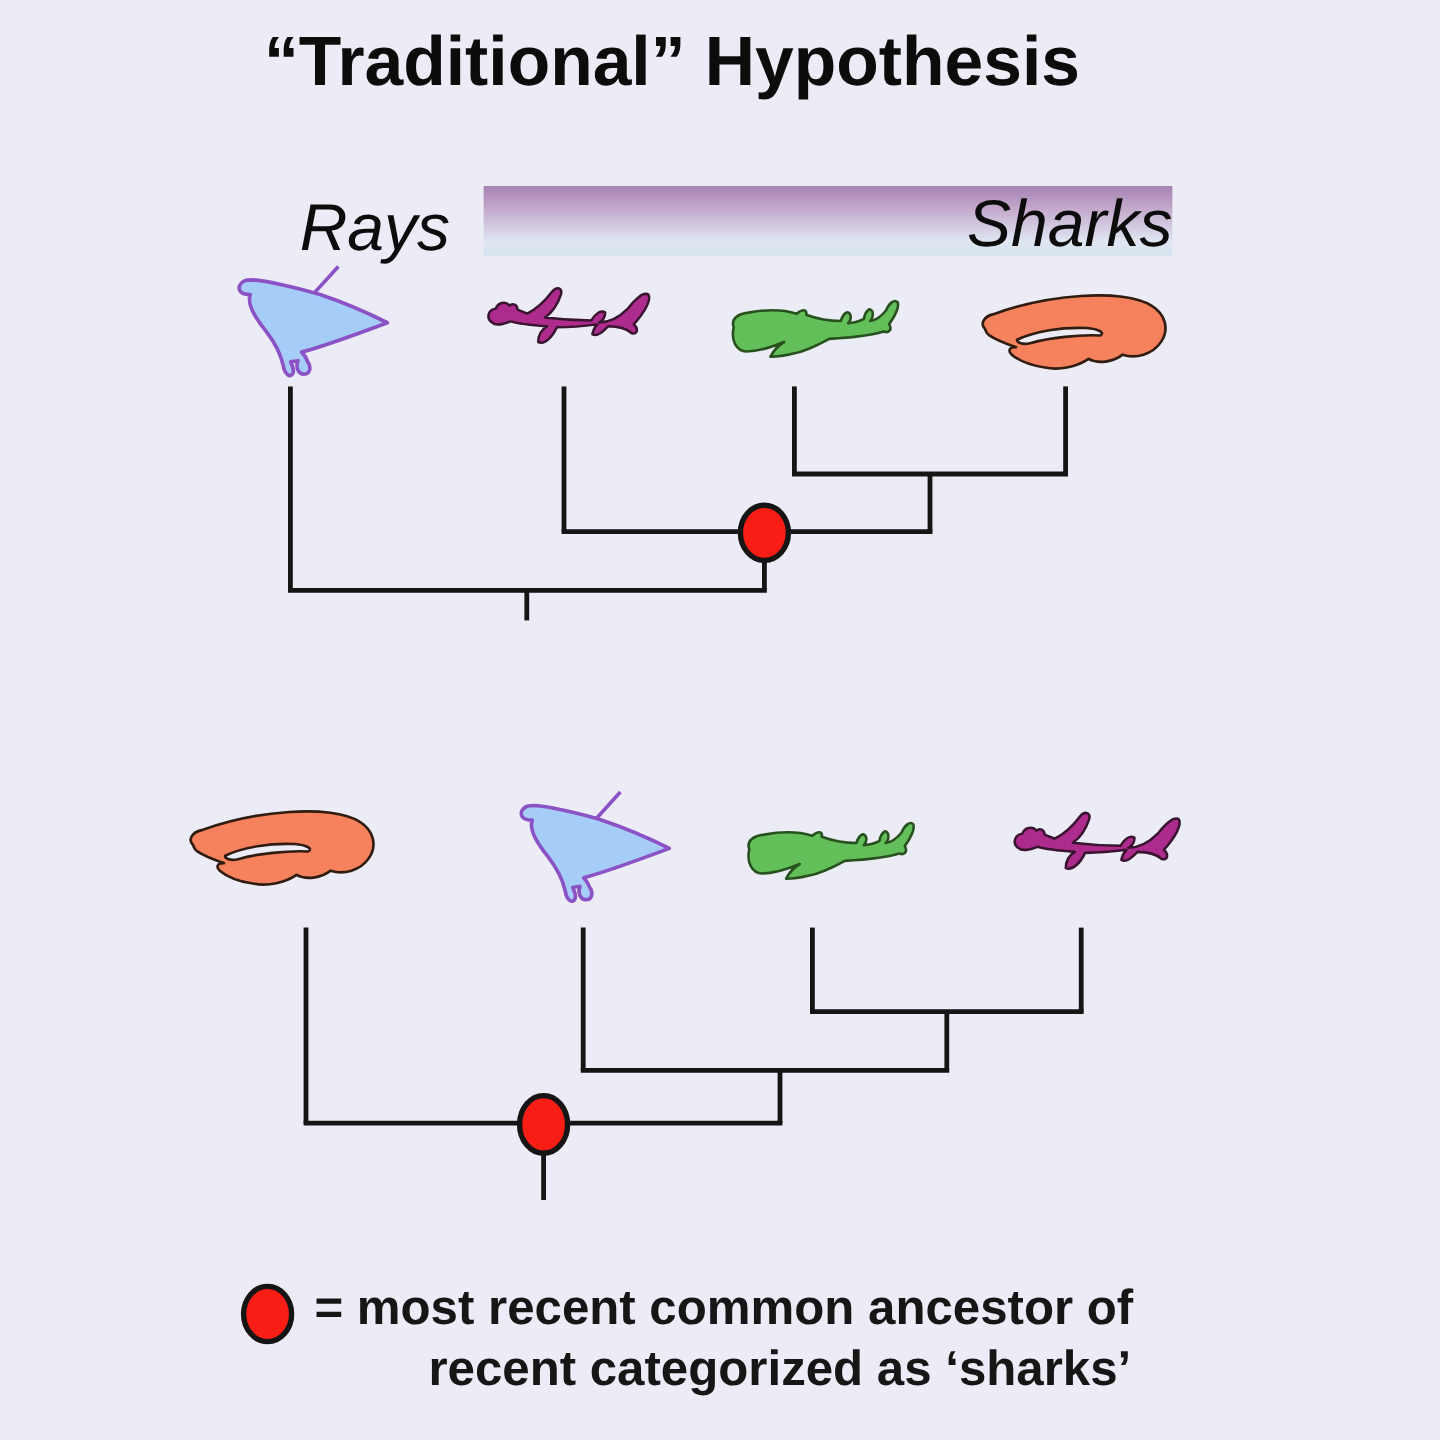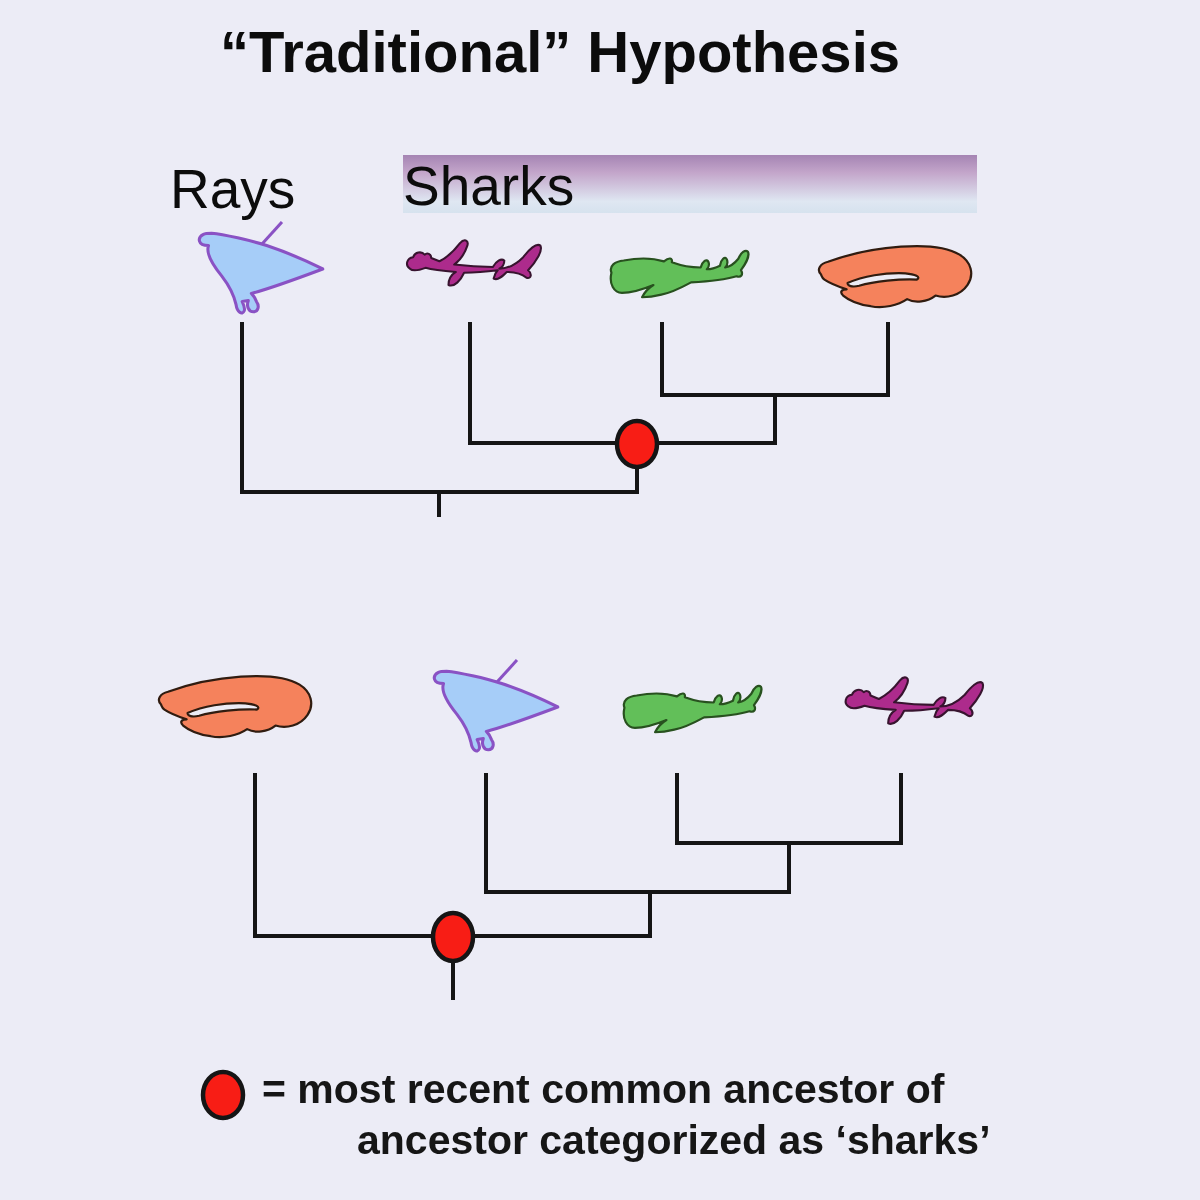--- a/index.html
+++ b/index.html
@@ -8,21 +8,21 @@
     background:#ececf6;
     font-family:"Liberation Sans", sans-serif;
     color:#111;
   }
   .abs{position:absolute;}
   .title{
     font-weight:bold;font-size:58px;line-height:64px;text-align:center;
     color:#0c0c0c;letter-spacing:0px;white-space:nowrap;
   }
   .group-label{
-    font-size:55px;line-height:58px;text-align:left;color:#0c0c0c;white-space:nowrap;
+    font-size:55px;line-height:58px;text-align:right;color:#0c0c0c;white-space:nowrap;font-style:italic;
   }
   #sharks-bar{
     left:403px;top:155px;width:574px;height:58px;
     background:linear-gradient(180deg,#a584b3 0%,#c3a5ca 30%,#dfe7f2 80%,#d6e2ee 100%);
     text-align:center;
   }
   #sharks-bar .group-label{position:relative;top:2px;}
   svg.tree line{stroke:#151515;stroke-width:4;}
   svg.tree ellipse, svg.legend-sym ellipse{stroke:#151515;stroke-width:4.5;}
   .legend-text{
@@ -115,16 +115,16 @@
     <line x1="38" y1="171" x2="437" y2="171"></line>
     <line x1="238" y1="172" x2="238" y2="235"></line>
     <ellipse cx="238" cy="172" rx="20" ry="24" fill="#f81d15"></ellipse>
   </svg>
 
   <svg class="abs legend-sym" style="left:196px;top:1066px;" width="56" height="58">
     <ellipse cx="27" cy="29" rx="20" ry="23" fill="#f81d15"></ellipse>
   </svg>
   <div class="abs legend-text" style="left:262px;top:1064px;">
     <div>= most recent common ancestor of</div>
-    <div class="legend-line2">ancestor categorized as ‘sharks’</div>
+    <div class="legend-line2">recent categorized as ‘sharks’</div>
   </div>
 
 </div>
 
 </body></html>

